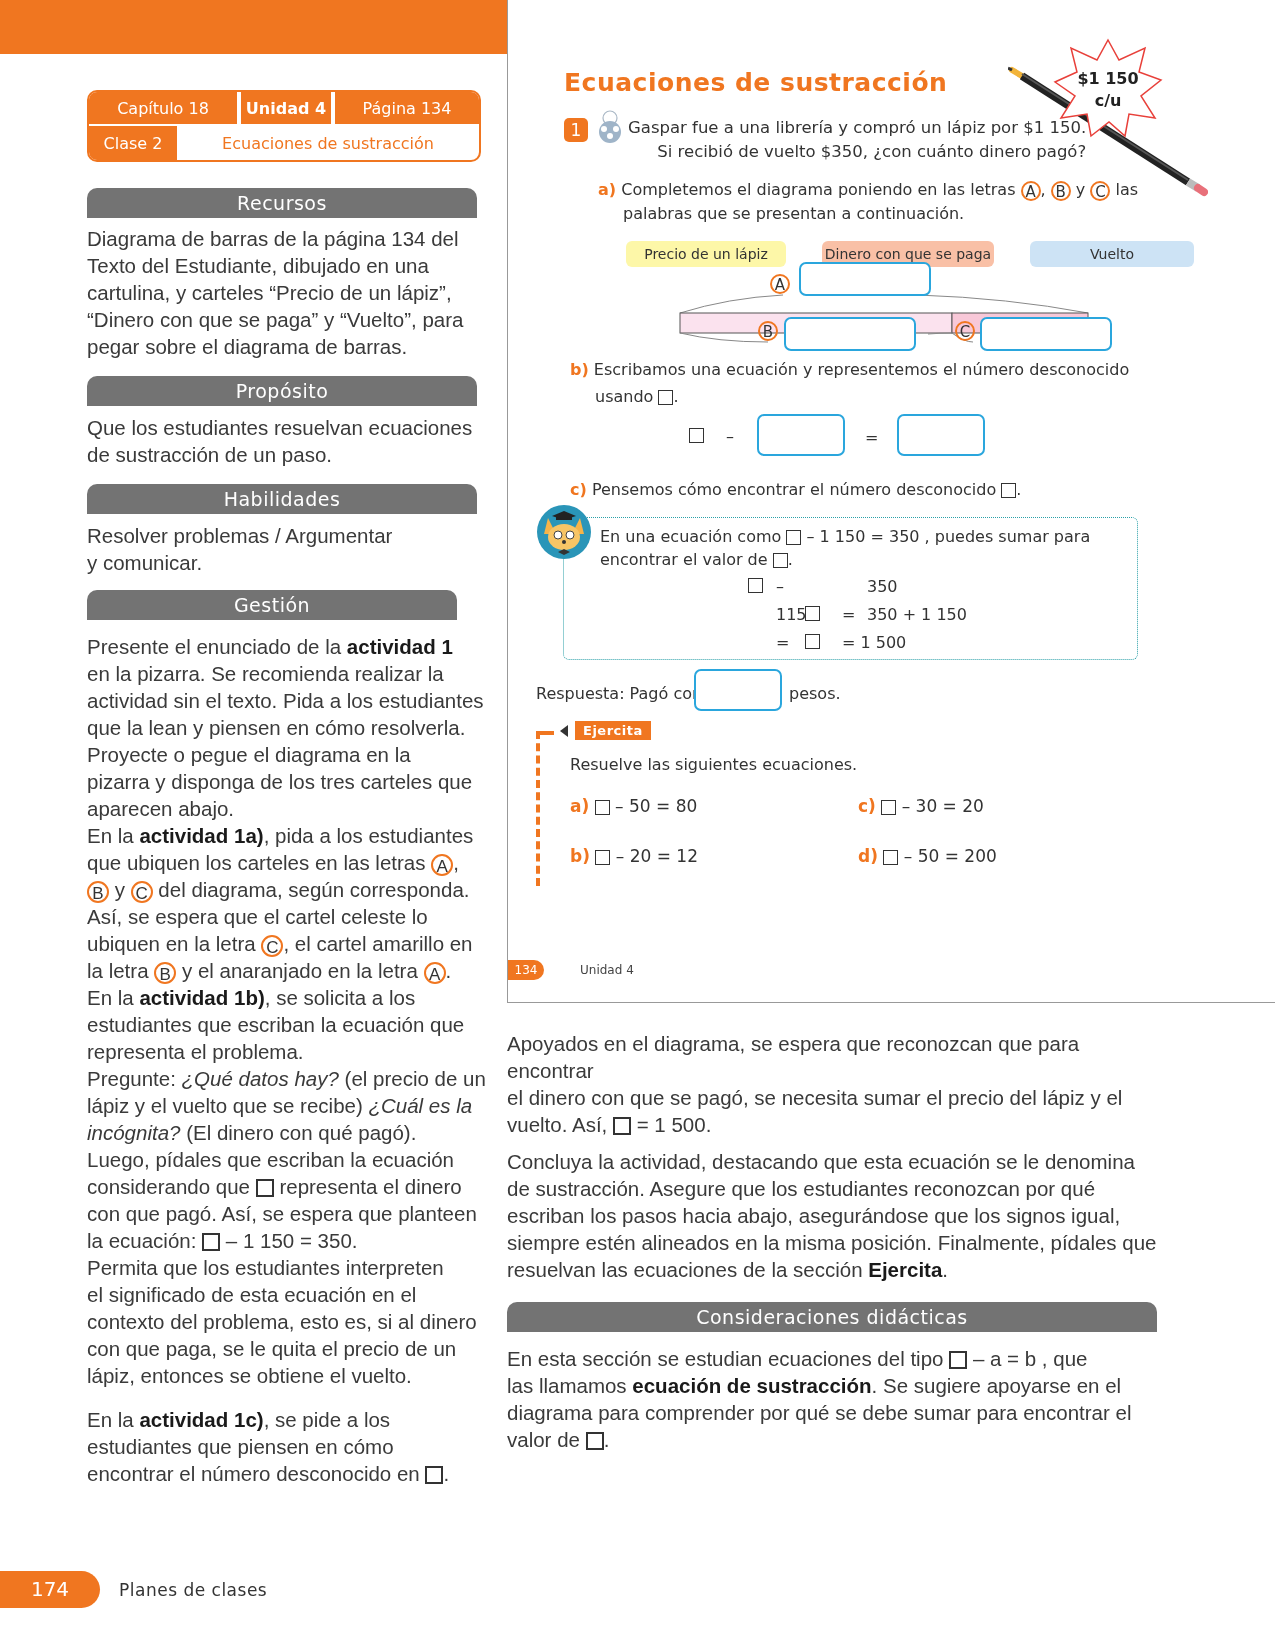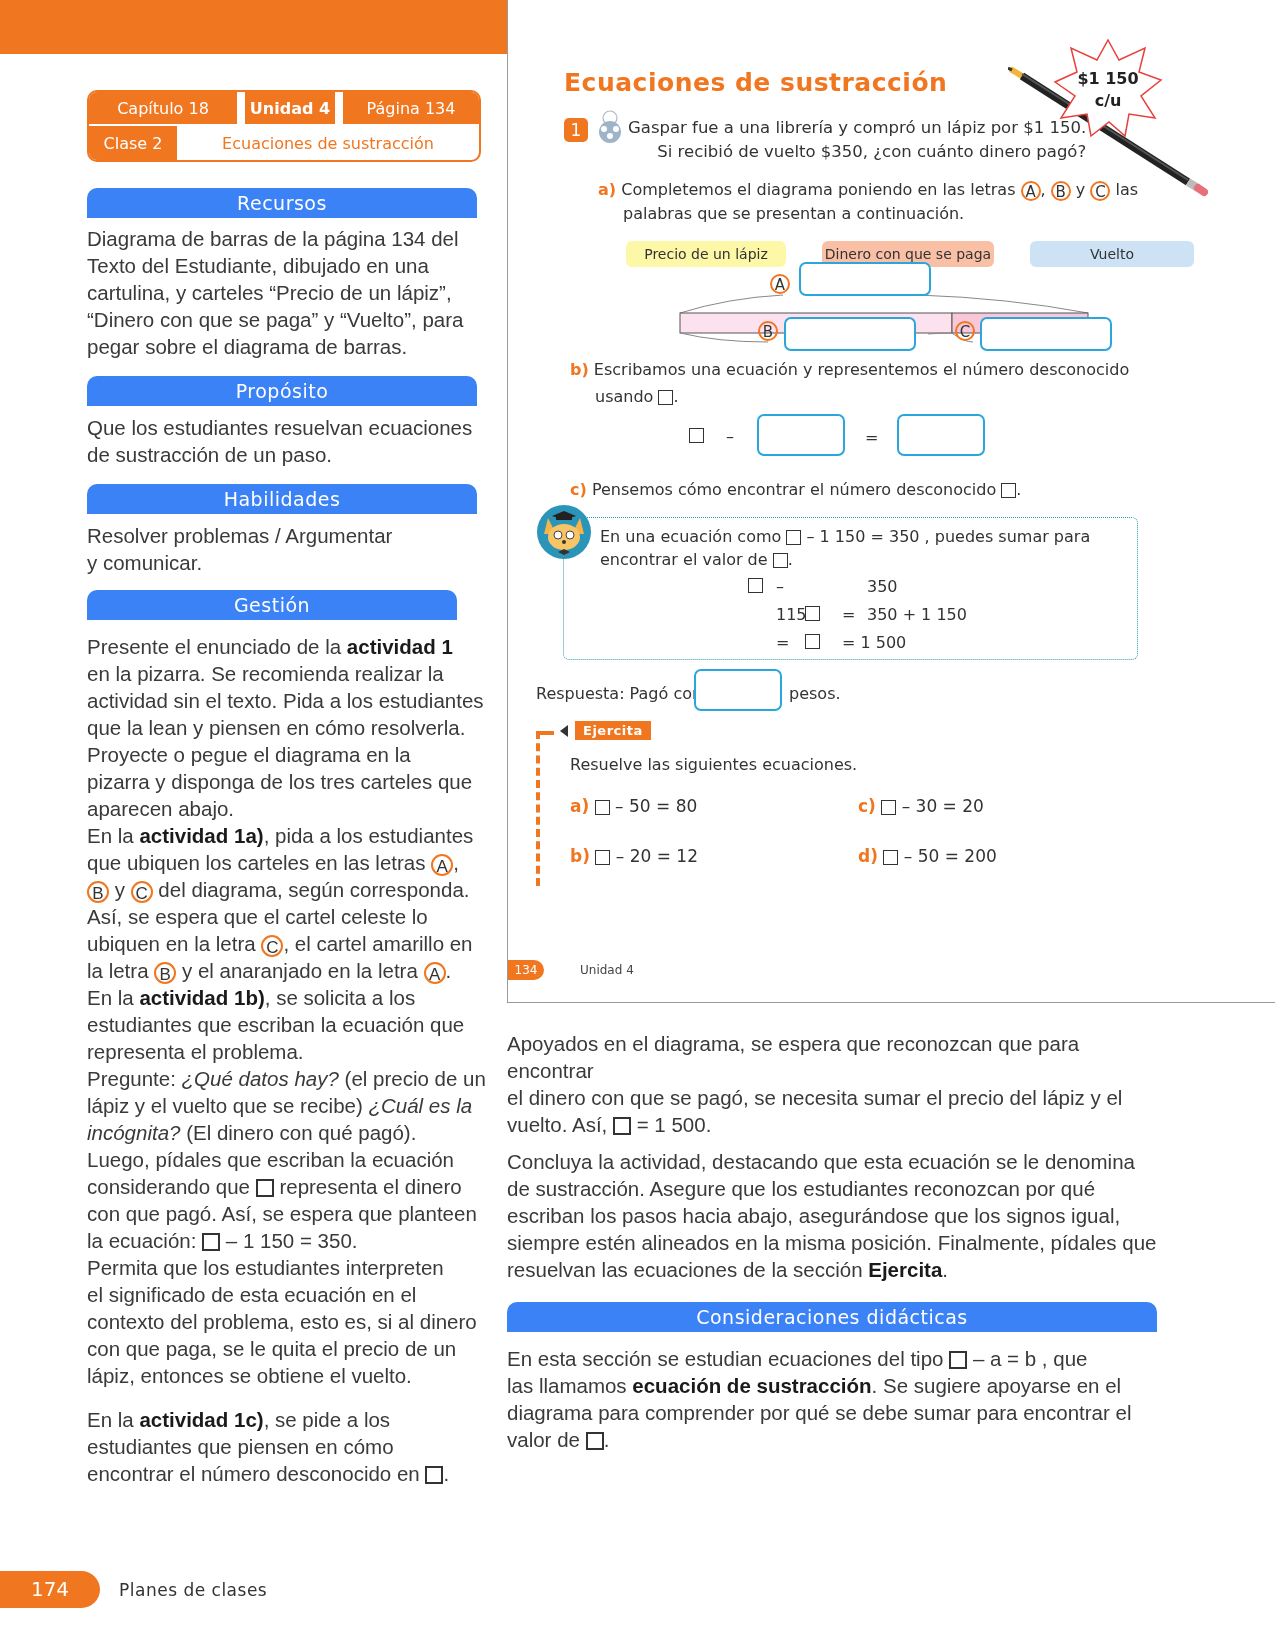--- a/index.html
+++ b/index.html
@@ -2,26 +2,26 @@
 <html><head>
 <meta charset="utf-8">
 <style>
   html, body { margin:0; padding:0; }
   body { width:1275px; height:1650px; position:relative; background:#ffffff; font-family:"DejaVu Sans", sans-serif; color:#333; overflow:hidden; }
   .abs { position:absolute; }
   .topbar { left:0; top:0; width:508px; height:54px; background:#f07620; }
   
   .info { left:87px; top:90px; width:390px; height:68px; border:2px solid #f07620; border-radius:10px; overflow:hidden; }
   .info .row1 { display:flex; height:32px; background:#f07620; color:#fff; font-size:16px; }
-  .info .row1 > div { display:flex; align-items:center; justify-content:center; border-right:8px solid #ffffff; }
+  .info .row1 > div { display:flex; align-items:center; justify-content:center; border-right:4px solid #ffffff; }
   .info .row1 > div:last-child { border-right:none; }
   .info .row2 { display:flex; height:34px; font-size:16px; border-top:2px solid #fff; }
   .info .row2 .cl { width:88px; background:#f07620; color:#fff; display:flex; align-items:center; justify-content:center; }
   .info .row2 .title { flex:1; display:flex; align-items:center; justify-content:center; color:#f07620; }
-  .sec-head { background:#3b82f6; color:#fff; font-size:19px; text-align:center; border-radius:10px 10px 0 0; height:30px; line-height:30px; letter-spacing:0.5px; }
+  .sec-head { background:#737373; color:#fff; font-size:19px; text-align:center; border-radius:10px 10px 0 0; height:30px; line-height:30px; letter-spacing:0.5px; }
   .ltext { font-family:"Liberation Sans", sans-serif; font-size:20.5px; line-height:27px; color:#3a3a3a; }
   .ltext b { color:#1a1a1a; }
   .sq { display:inline-block; width:18px; height:18px; border:2px solid #333; vertical-align:-3px; box-sizing:border-box; background:#fff; }
   .sq.sm { width:15px; height:15px; border-width:1.5px; }
   .circ { display:inline-block; width:22px; height:22px; border:2px solid #f07620; border-radius:50%; text-align:center; line-height:21px; font-size:17px; color:#333; box-sizing:border-box; vertical-align:-2px; }
   .circ.sm { width:20px; height:20px; line-height:18px; font-size:15px; }
   
   .spage { left:507px; top:0; width:768px; height:1003px; background:#fff; border-left:1.5px solid #999; border-bottom:1.5px solid #999; box-sizing:border-box; }
   .stext { font-family:"DejaVu Sans", sans-serif; font-size:16px; color:#333; }
   .olab { color:#f07620; font-weight:bold; }

